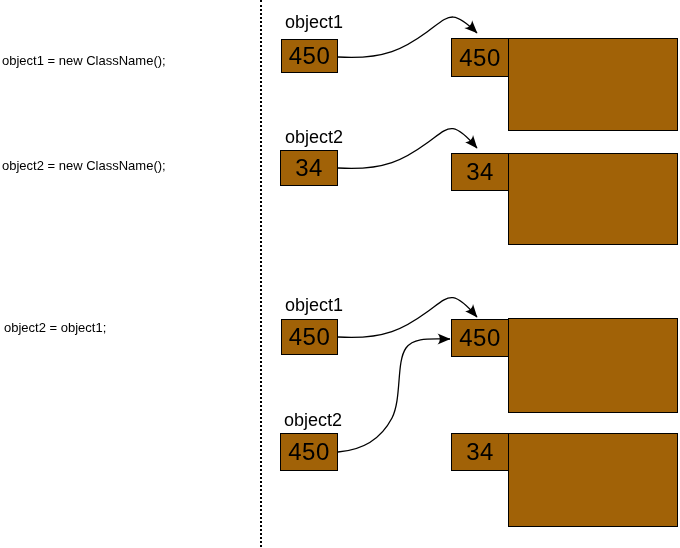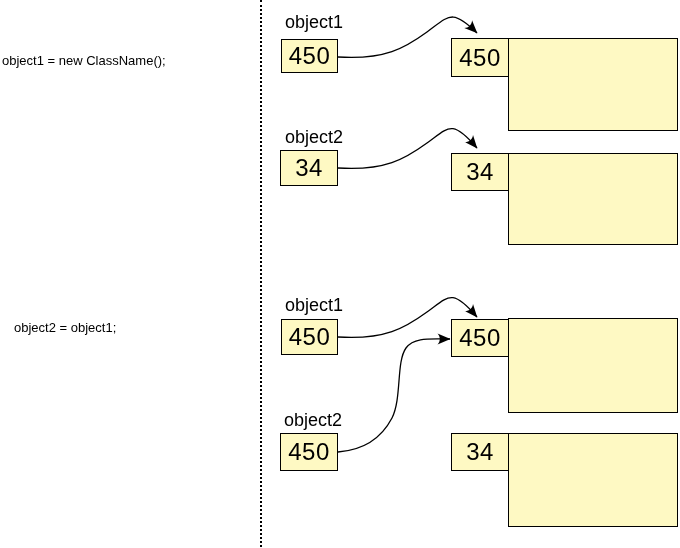--- a/index.html
+++ b/index.html
@@ -32,21 +32,21 @@
 
   .vlabel {
     position: absolute;
     font-size: 18px;
     line-height: 16px;
   }
 
   .box {
     position: absolute;
     border: 1.5px solid #000;
-    background: #fef9c3;
+    background: #a16207;
     display: flex;
     align-items: center;
     justify-content: center;
   }
 
   .num {
     font-size: 24px;
     letter-spacing: 0.5px;
     line-height: 1;
   }
@@ -70,21 +70,22 @@
   }
 </style>
 </head>
 <body>
 
 <div class="canvas">
 
   <div class="sep"></div>
 
   <div class="code" style="left:2px;  top:51px;">object1 = new ClassName();</div>
-  <div class="code" style="left:14px; top:318px;">object2 = object1;</div>
+  <div class="code" style="left:2px;  top:156px;">object2 = new ClassName();</div>
+  <div class="code" style="left:4px; top:318px;">object2 = object1;</div>
 
   <div class="vlabel" style="left:285px; top:14px;">object1</div>
   <div class="box" style="left:281px; top:39px; width:57px; height:34px;">
     <span class="num">450</span>
   </div>
   <div class="box objrect" style="left:508px; top:38px; width:170px; height:93px;"></div>
   <div class="box addrcell" style="left:451px; top:38px; width:58px; height:39px;">
     <span class="num">450</span>
   </div>
 

